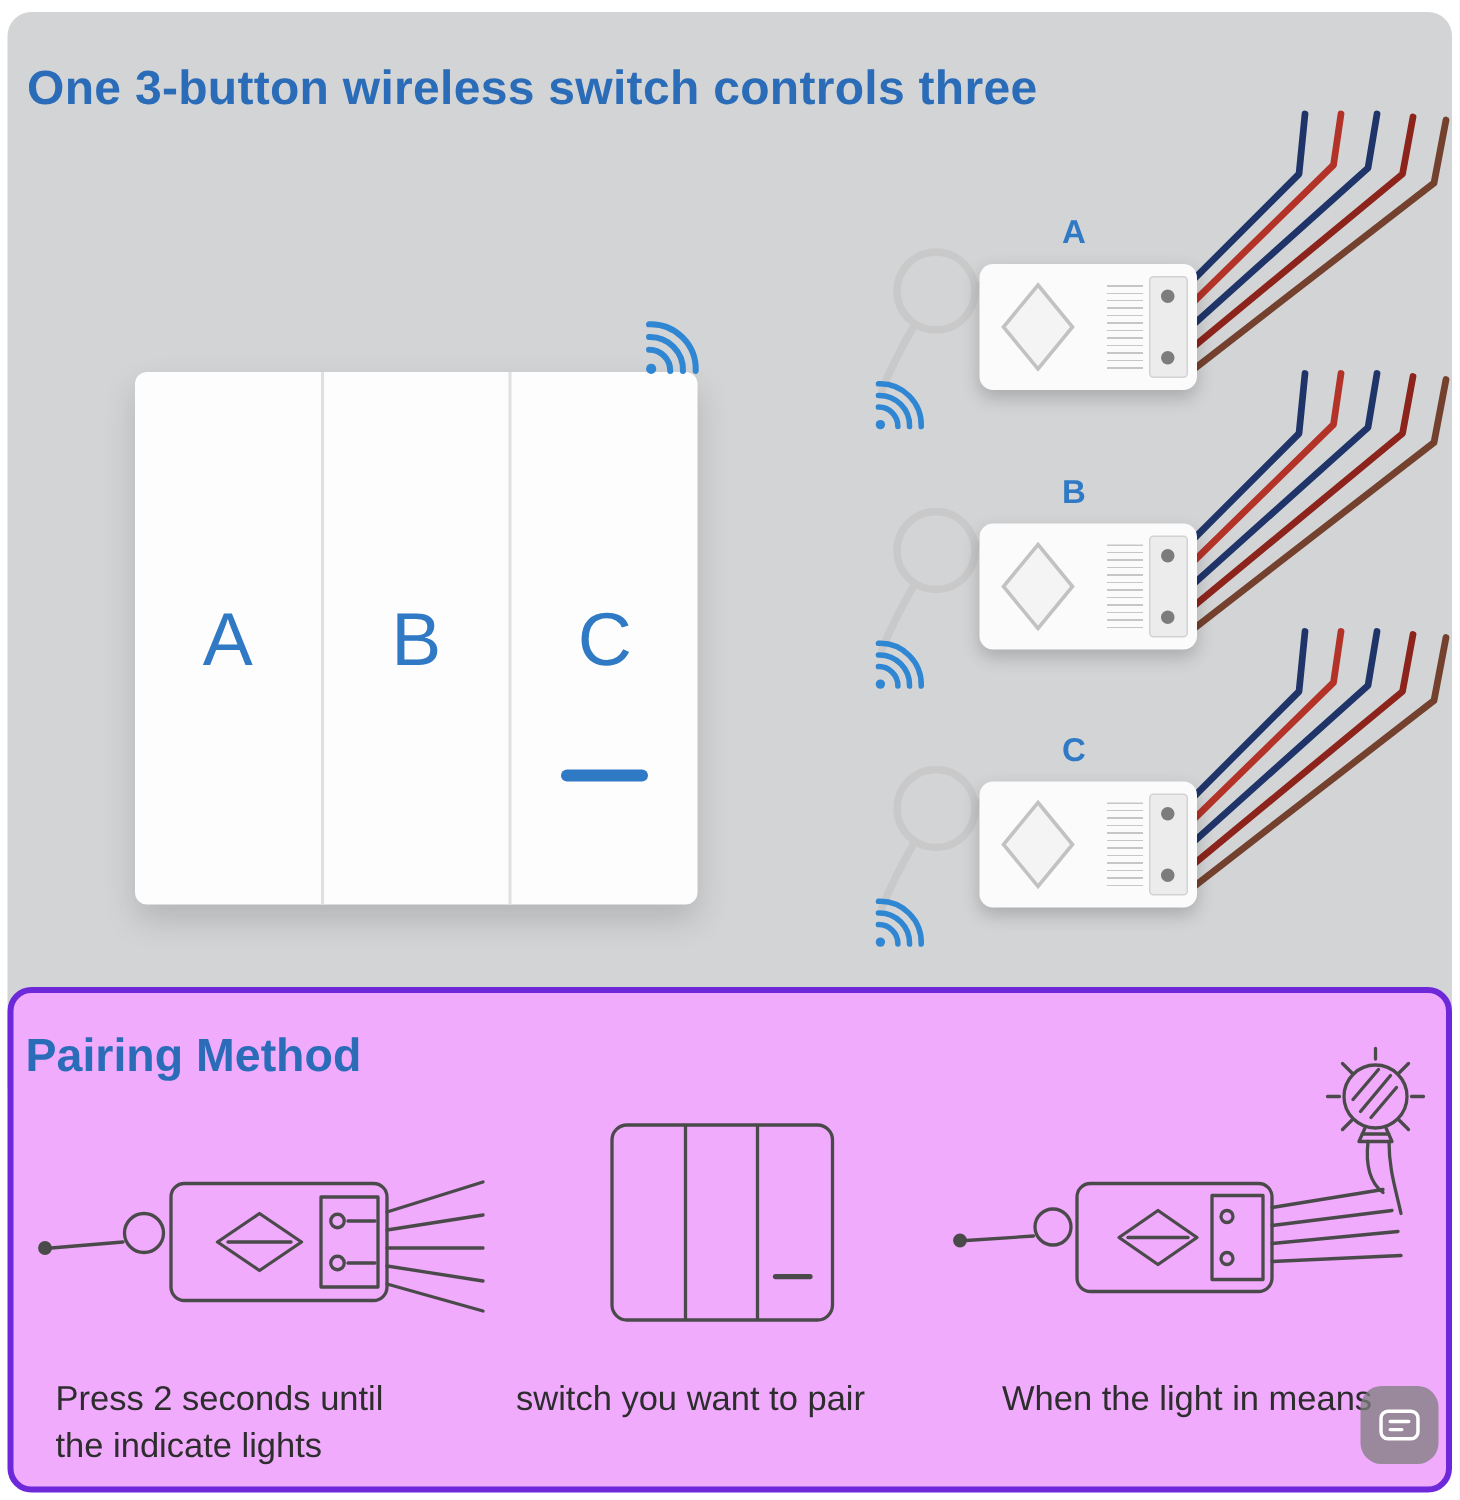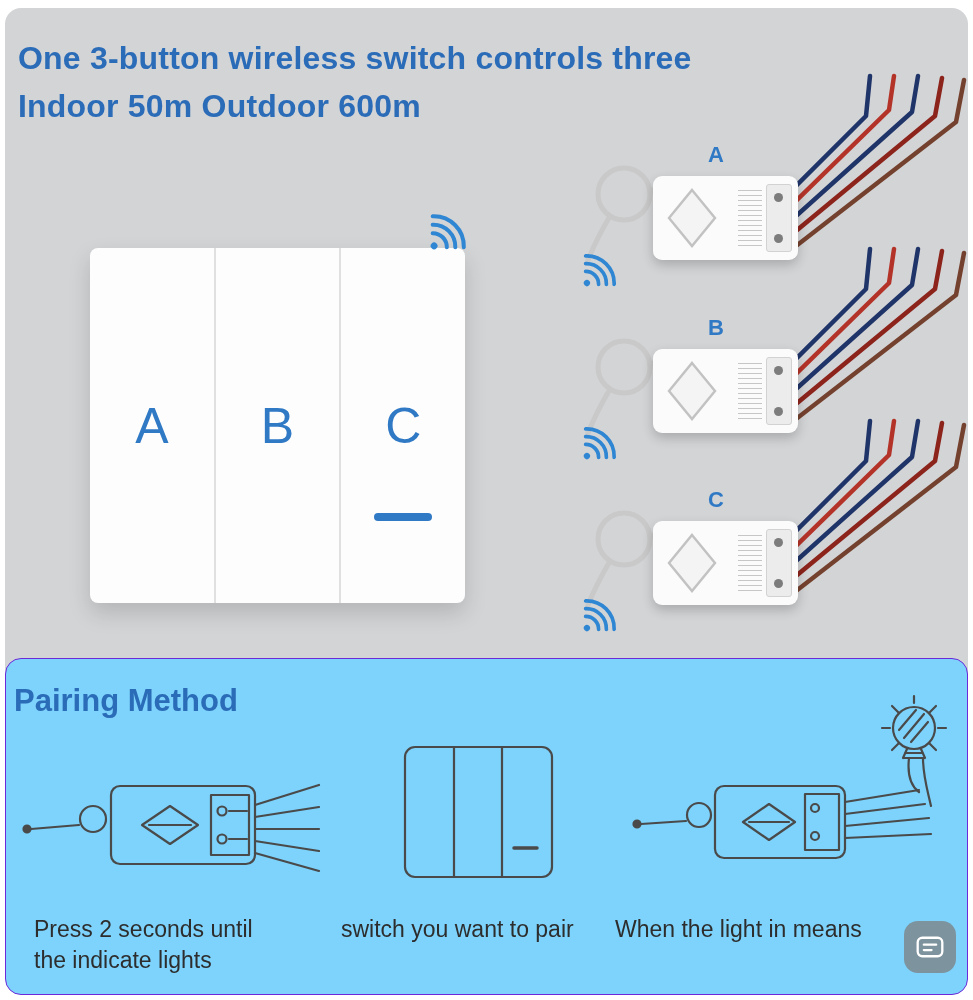--- a/index.html
+++ b/index.html
@@ -37,47 +37,46 @@
           border-radius:9px;box-shadow:0 5px 12px rgba(0,0,0,.2);}
   .mod-diamond{position:absolute;left:10px;top:9px;width:58px;height:66px;}
   .mod-text{position:absolute;right:36px;top:14px;width:24px;height:56px;opacity:.85;
             background:repeating-linear-gradient(#bdbdbd 0 1px,transparent 1px 5px);}
   .mod-term{position:absolute;right:6px;top:8px;bottom:8px;width:24px;background:#ececec;
             border:1px solid #d2d2d2;border-radius:3px;}
   .screw{position:absolute;left:7px;width:9px;height:9px;border-radius:50%;background:#7c7c7c;}
   .screw.s1{top:8px;} .screw.s2{bottom:8px;}
 
   
-  .bottom-card{position:absolute;left:5px;top:658px;width:963px;height:337px;background:#7dd3fc;
-               border:1px solid #6d28d9;border-radius:16px;box-sizing:border-box;}
+  .bottom-card{position:absolute;left:5px;top:658px;width:963px;height:337px;background:#f0abfc;
+               border:4px solid #6d28d9;border-radius:16px;box-sizing:border-box;}
   .pairing-title{position:absolute;left:8px;top:24px;font-size:31px;font-weight:bold;color:#2b6cb8;}
   .step-art{position:absolute;}
   .art1{left:15px;top:112px;width:300px;height:110px;}
   .art2{left:395px;top:84px;width:155px;height:138px;}
   .art3{left:625px;top:35px;width:330px;height:190px;}
   .caption{position:absolute;top:228px;font-size:23px;line-height:31px;color:#2d2d2d;margin-top:27px;}
-  .cap1{left:28px;} .cap2{left:335px;} .cap3{left:609px;}
+  .cap1{left:28px;} .cap2{left:335px;} .cap3{left:659px;}
 
   .scan-btn{position:absolute;left:898px;top:262px;width:52px;height:52px;border:none;cursor:pointer;
             border-radius:14px;background:rgba(125,125,125,.75);padding:0;display:flex;
             align-items:center;justify-content:center;}
   .scan-btn svg{width:40px;height:40px;}
 
   .lineart{stroke:#4a4a4a;stroke-width:2.2;fill:none;stroke-linecap:round;stroke-linejoin:round;}
 </style>
 </head>
 <body>
 
 <div class="canvas">
 
   <section class="top-card">
 
     <div class="headline">
       <div>One 3-button wireless switch controls three</div>
-      <div>Indoor 50m Outdoor 600m</div>
     </div>
 
     <div class="switch">
       <div class="col">
         <span class="letter">A</span>
       </div>
       <div class="col">
         <span class="letter">B</span>
       </div>
       <div class="col">

